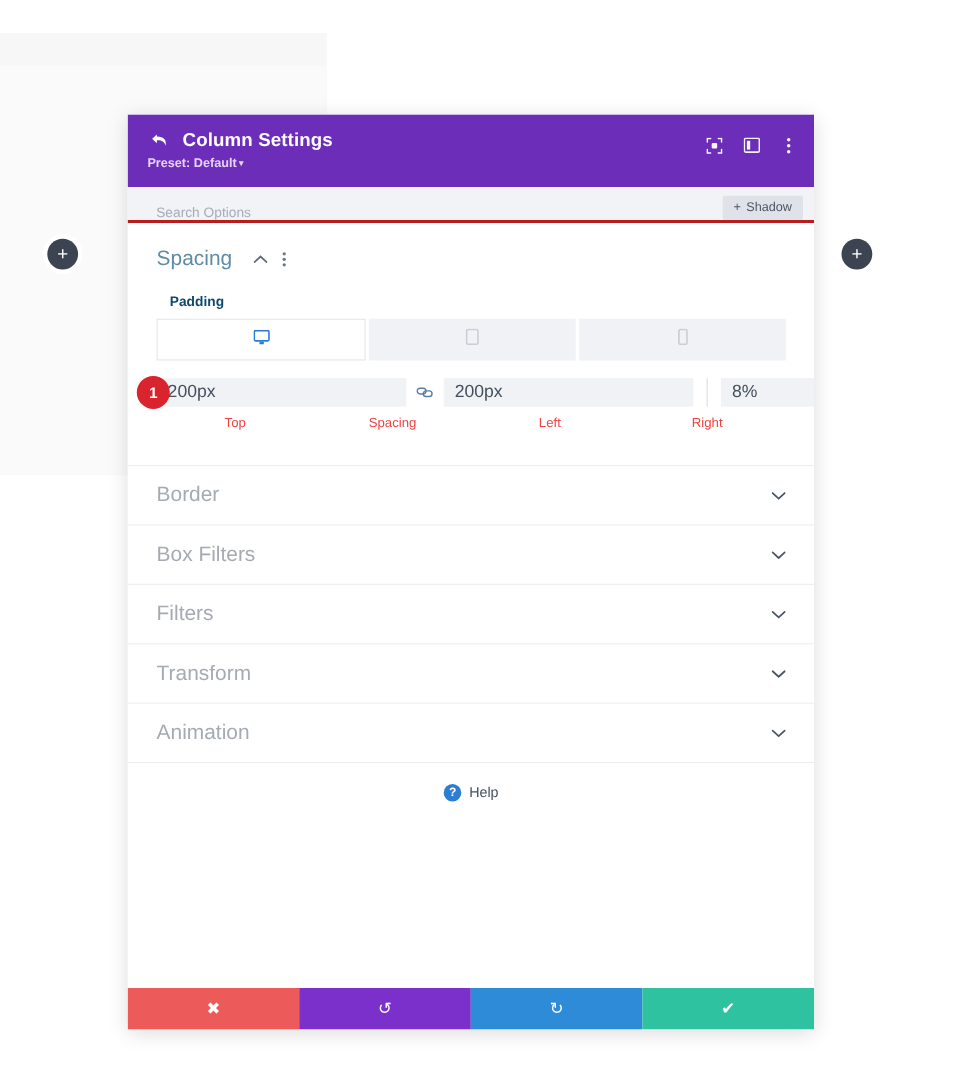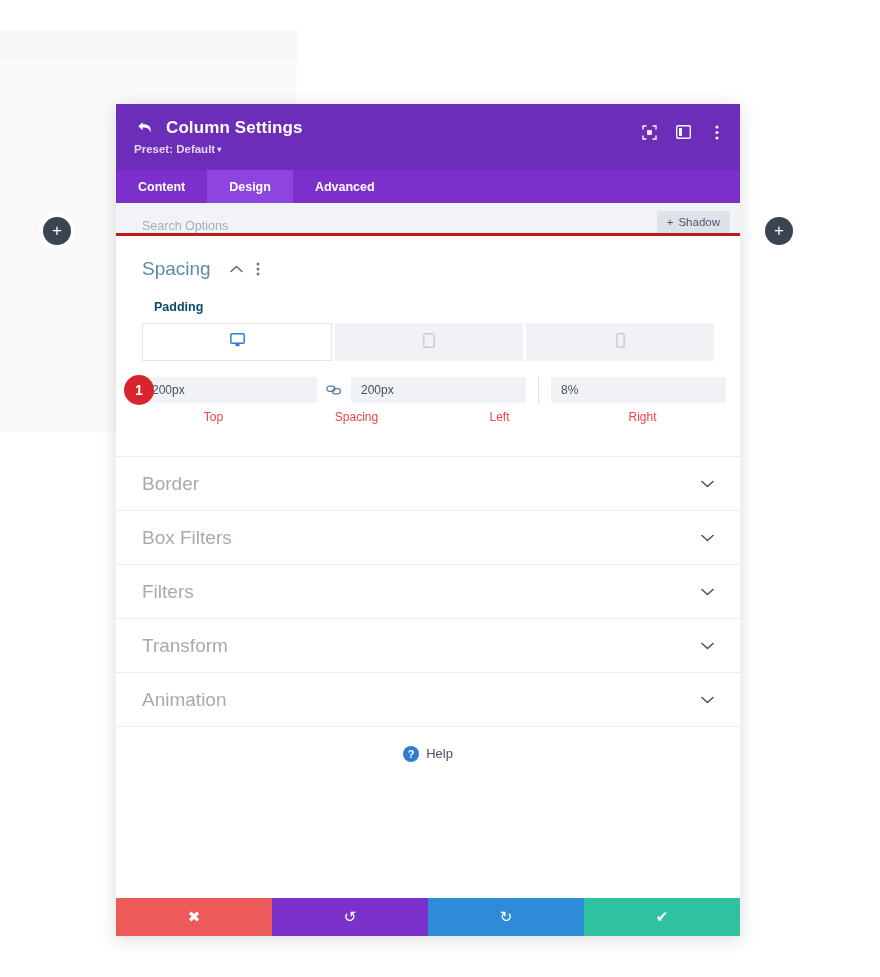--- a/index.html
+++ b/index.html
@@ -194,21 +194,21 @@
     position: relative;
   }
   .pad-group { display: flex; align-items: center; flex: 1; }
   .pad-input {
     flex: 1;
     height: 26px;
     background: #f0f2f6;
     border: 0;
     padding: 0 10px;
     font-family: "Liberation Sans", sans-serif;
-    font-size: 12px;
+    font-size: 16px;
     color: #44505e;
     outline: none;
     min-width: 0;
   }
   .link-ico {
     width: 34px;
     display: flex; align-items: center; justify-content: center;
     cursor: pointer;
     flex: 0 0 34px;
   }
@@ -337,25 +337,20 @@
         <span class="hdr-ico">
           <svg width="4" height="15" viewBox="0 0 4 15">
             <circle cx="2" cy="2" r="1.6" fill="#ffffff"></circle>
             <circle cx="2" cy="7.5" r="1.6" fill="#ffffff"></circle>
             <circle cx="2" cy="13" r="1.6" fill="#ffffff"></circle>
           </svg>
         </span>
       </div>
     </div>
 
-    <div class="tab-bar">
-      <div class="tab">Content</div>
-      <div class="tab active">Design</div>
-      <div class="tab">Advanced</div>
-    </div>
 
     <div class="search-row">
       <input class="search-input" type="text" placeholder="Search Options" style="">
       <button class="filter-btn">
         <span>+</span>
         <span>Shadow</span>
       </button>
     </div>
 
     <div class="modal-body">

